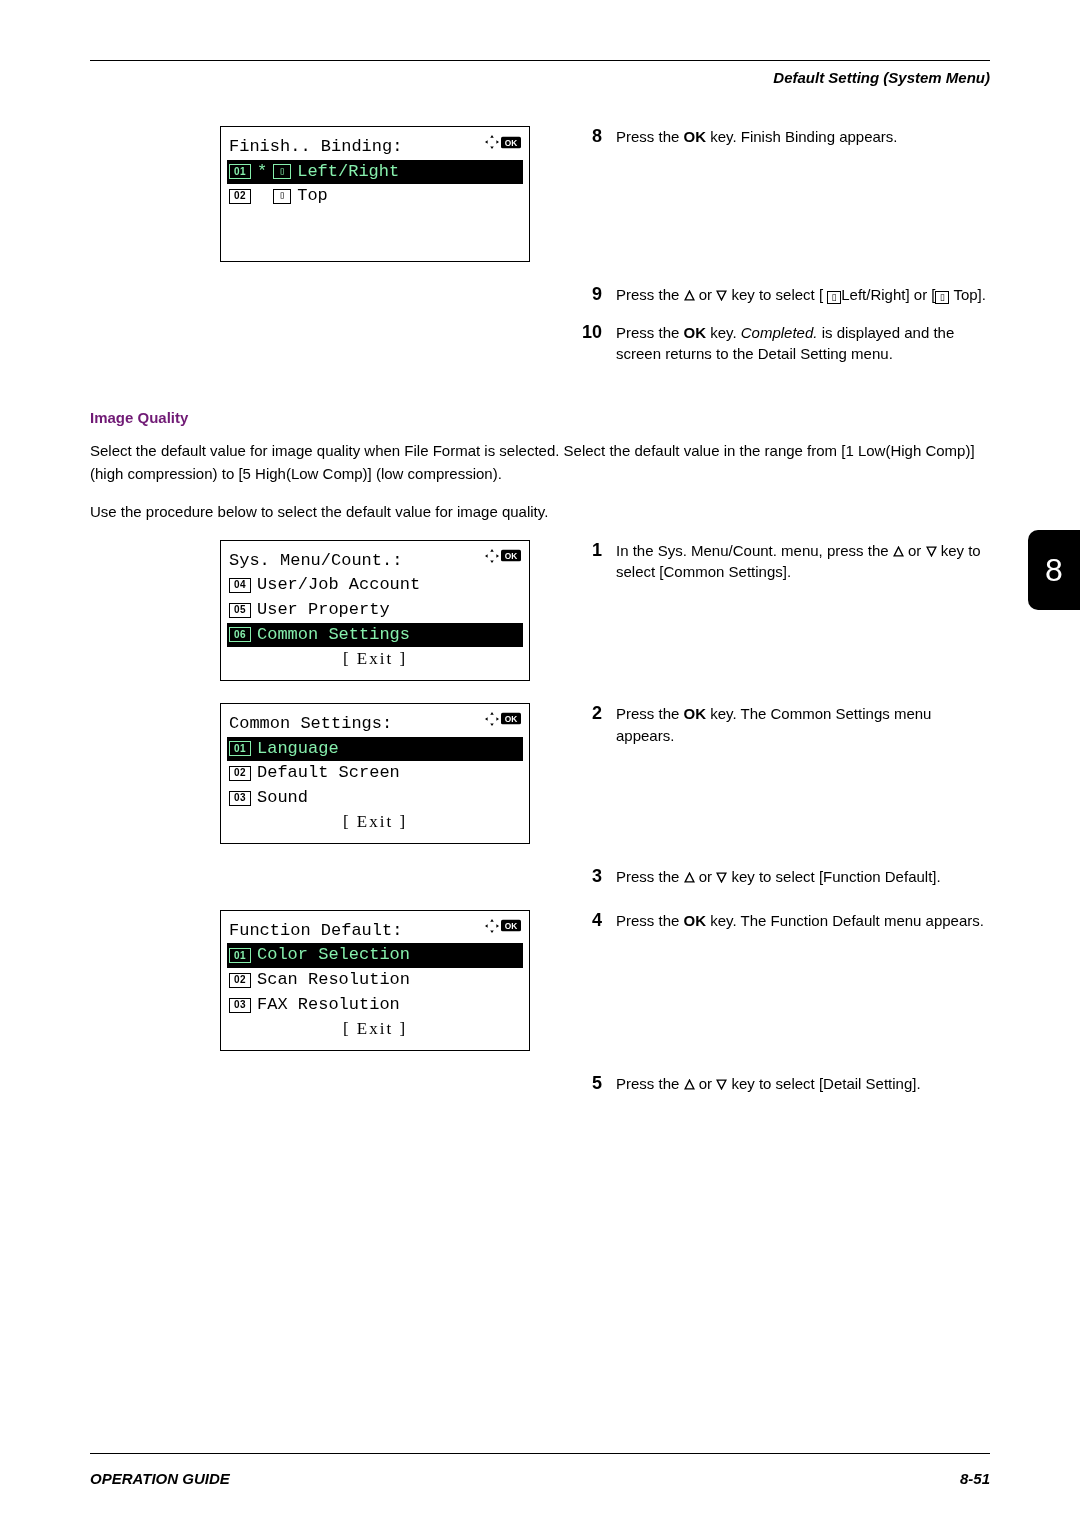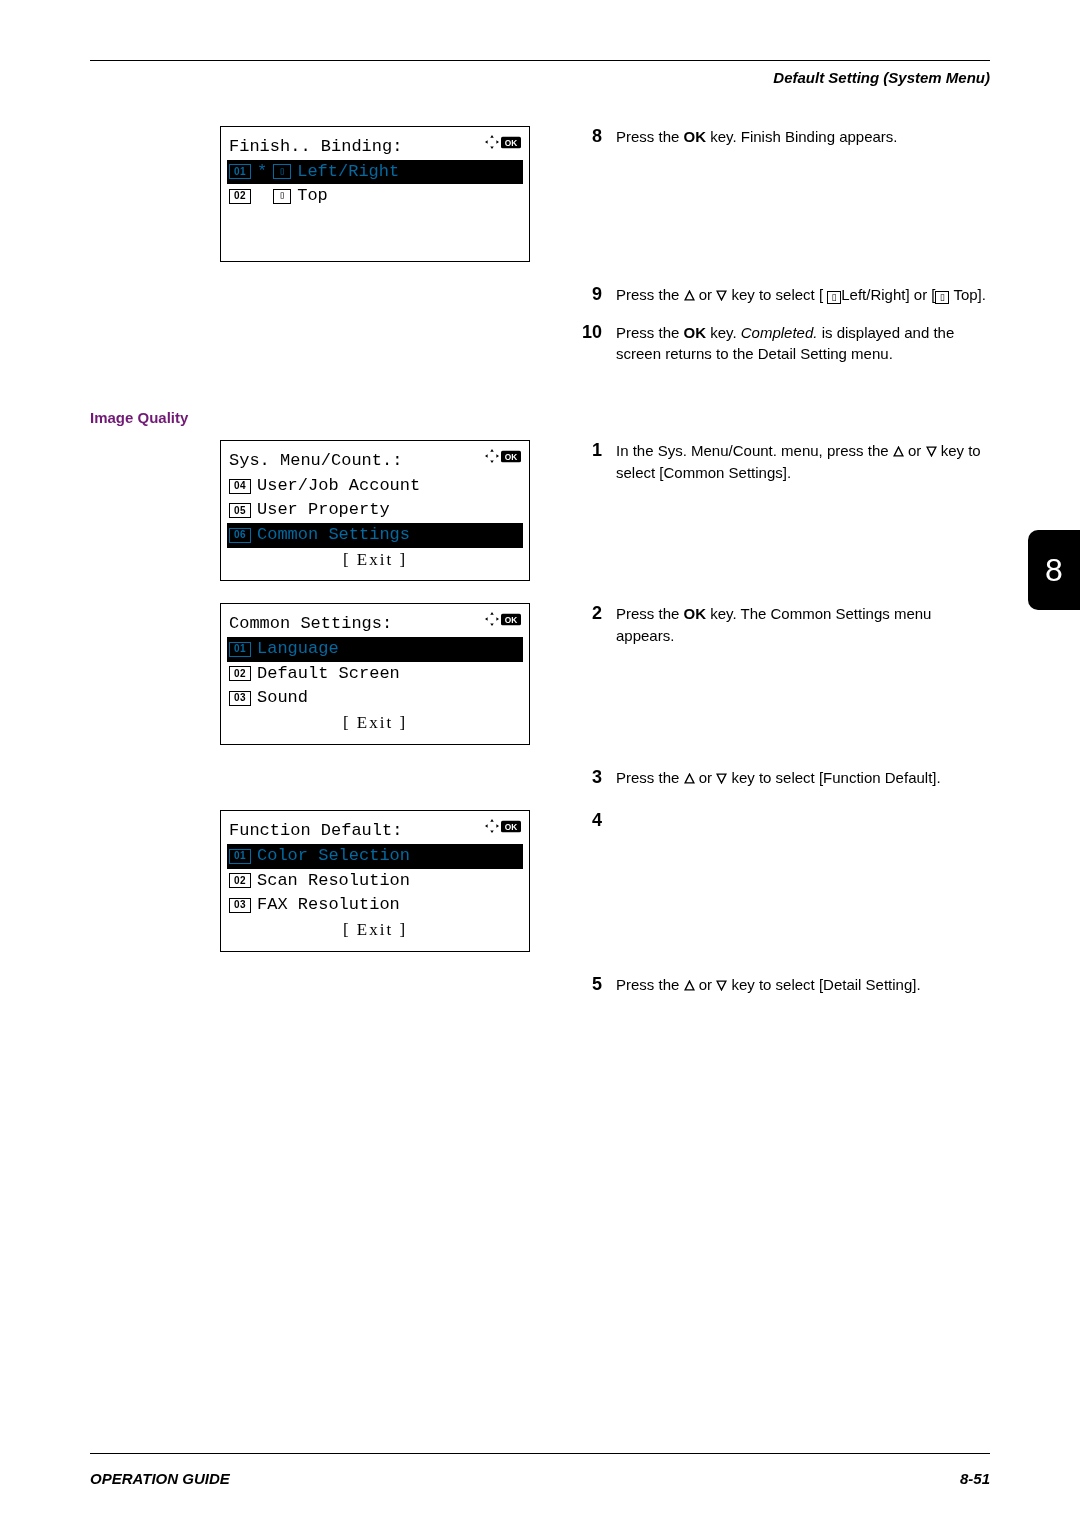--- a/index.html
+++ b/index.html
@@ -52,21 +52,21 @@
   }
   .lcd-icons { display:flex; align-items:center; gap:2px; }
   .lcd-row {
     display: flex;
     align-items: center;
     gap: 6px;
     padding: 0 2px;
   }
   .lcd-row.selected {
     background: #000;
-    color: #0369a1;
+    color: #86efac;
   }
   .numbox {
     display: inline-flex;
     width: 22px; height: 15px;
     border: 1.2px solid currentColor;
     font-size: 10px;
     font-weight: bold;
     align-items: center;
     justify-content: center;
     font-family: Arial, sans-serif;
@@ -201,20 +201,22 @@
             </svg> key to select [ <span class="miniicon" style="height:13px;width:14px;font-size:9px">▯</span>Left/Right] or [<span class="miniicon" style="height:13px;width:14px;font-size:9px">▯</span> Top].</div>
       </div>
       <div class="step">
         <div class="step-num">10</div>
         <div class="step-text"><span>Press the </span><b>OK</b><span> key. </span><i>Completed.</i><span> is displayed and the screen returns to the Detail Setting menu.</span></div>
       </div>
     </div>
   </div>
 
   <div class="section-title">Image Quality</div>
+  <div class="body-para">Select the default value for image quality when File Format is selected. Select the default value in the range from [1 Low(High Comp)] (high compression) to [5 High(Low Comp)] (low compression).</div>
+  <div class="body-para">Use the procedure below to select the default value for image quality.</div>
 
   <div class="content-row">
     <div class="left-col">
       <div class="lcd">
         <div class="lcd-title-row">
           <span>Sys. Menu/Count.:</span>
           <span class="lcd-icons">
             <svg class="nav" viewBox="0 0 16 16">
                 <path fill="currentColor" d="M8 0l2 3H6zM8 16l-2-3h4zM0 8l3-2v4zM16 8l-3 2V6z"></path>
               </svg>
@@ -329,20 +331,21 @@
         <div class="lcd-row">
             <span class="numbox">03</span>
             <span>FAX Resolution</span>
           </div>
         <div class="exit-row">[  Exit   ]</div>
       </div>
     </div>
     <div class="right-col">
       <div class="step">
         <div class="step-num">4</div>
+        <div class="step-text"><span>Press the </span><b>OK</b><span> key. The Function Default menu appears.</span></div>
       </div>
     </div>
   </div>
 
   <div class="content-row">
     <div class="left-col"></div>
     <div class="right-col">
       <div class="step">
         <div class="step-num">5</div>
         <div class="step-text">Press the <svg class="tri" viewBox="0 0 10 10">

